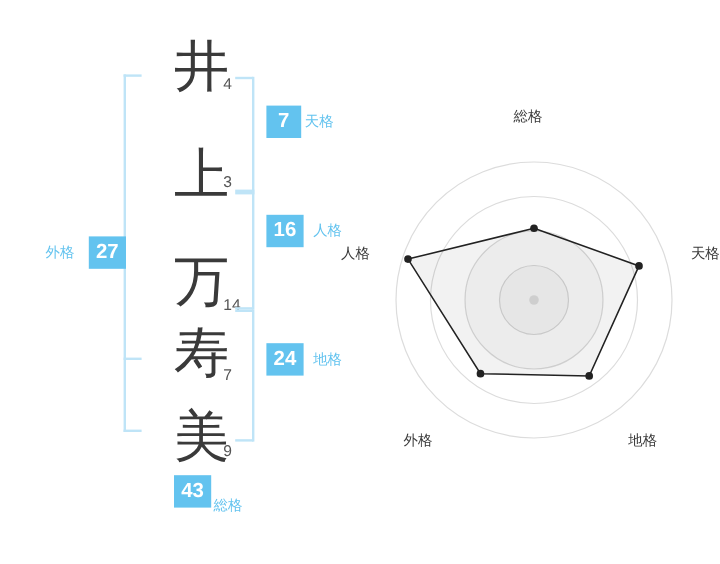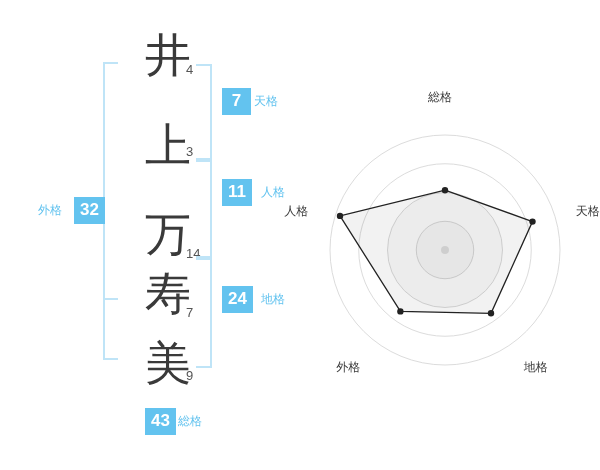--- a/index.html
+++ b/index.html
@@ -81,21 +81,21 @@
 
   .chip-jinkaku { left: 222px; top: 179px; }
   .lbl-jinkaku  { left: 261px; top: 184px; }
 
   .chip-chikaku { left: 222px; top: 286px; }
   .lbl-chikaku  { left: 261px; top: 291px; }
 
   .chip-gaikaku { left: 74px; top: 197px; }
   .lbl-gaikaku  { left: 38px; top: 202px; }
 
-  .chip-soukaku { left: 145px; top: 408px; }
+  .chip-soukaku { left: 145px; top: 396px; }
   .lbl-soukaku  { left: 178px; top: 413px; }
 
   
   .br {
     position: absolute;
     background: #bfe4f7;
   }
   .br-v { width: 2px; }
   .br-h { height: 2px; }
 
@@ -147,27 +147,27 @@
     <div class="br br-h" style="left:196px; top:366px; width:15px;"></div>
 
     <div class="br br-v" style="left:103px; top:62px; height:298px;"></div>
     <div class="br br-h" style="left:103px; top:62px; width:15px;"></div>
     <div class="br br-h" style="left:103px; top:298px; width:15px;"></div>
     <div class="br br-h" style="left:103px; top:358px; width:15px;"></div>
 
     <div class="chip chip-tenkaku">7</div>
     <div class="chip-label lbl-tenkaku">天格</div>
 
-    <div class="chip chip-jinkaku">11</div>
+    <div class="chip chip-jinkaku">16</div>
     <div class="chip-label lbl-jinkaku">人格</div>
 
     <div class="chip chip-chikaku">24</div>
     <div class="chip-label lbl-chikaku">地格</div>
 
-    <div class="chip chip-gaikaku">32</div>
+    <div class="chip chip-gaikaku">27</div>
     <div class="chip-label lbl-gaikaku">外格</div>
 
     <div class="chip chip-soukaku">43</div>
     <div class="chip-label lbl-soukaku">総格</div>
   </div>
 
   <div class="radar-panel">
     <svg id="radar-svg" width="290" height="470" viewBox="0 0 290 470">
         <circle cx="135" cy="250" r="115" fill="#ffffff" stroke="#dcdcdc" stroke-width="1"></circle>
         <circle cx="135" cy="250" r="86.25" fill="none" stroke="#dcdcdc" stroke-width="1"></circle>

